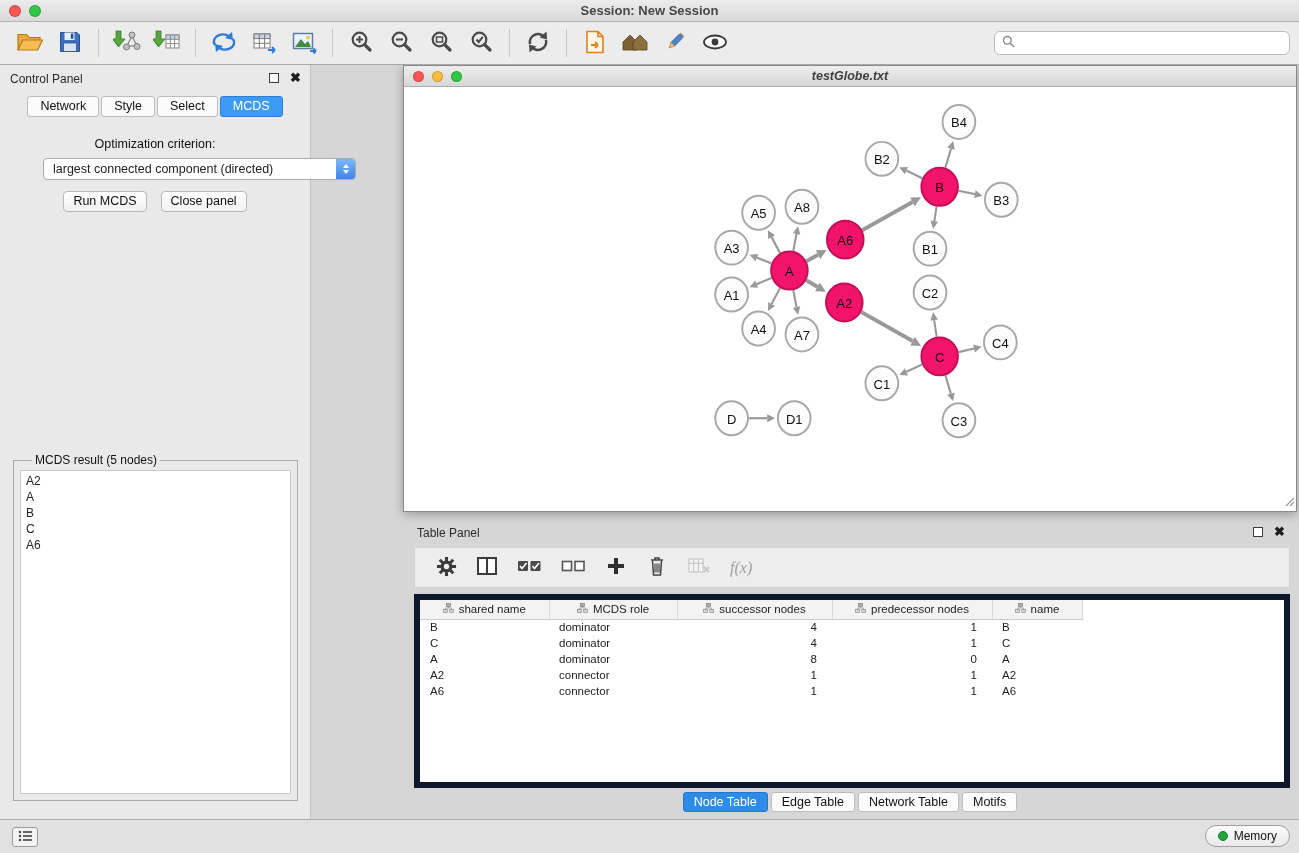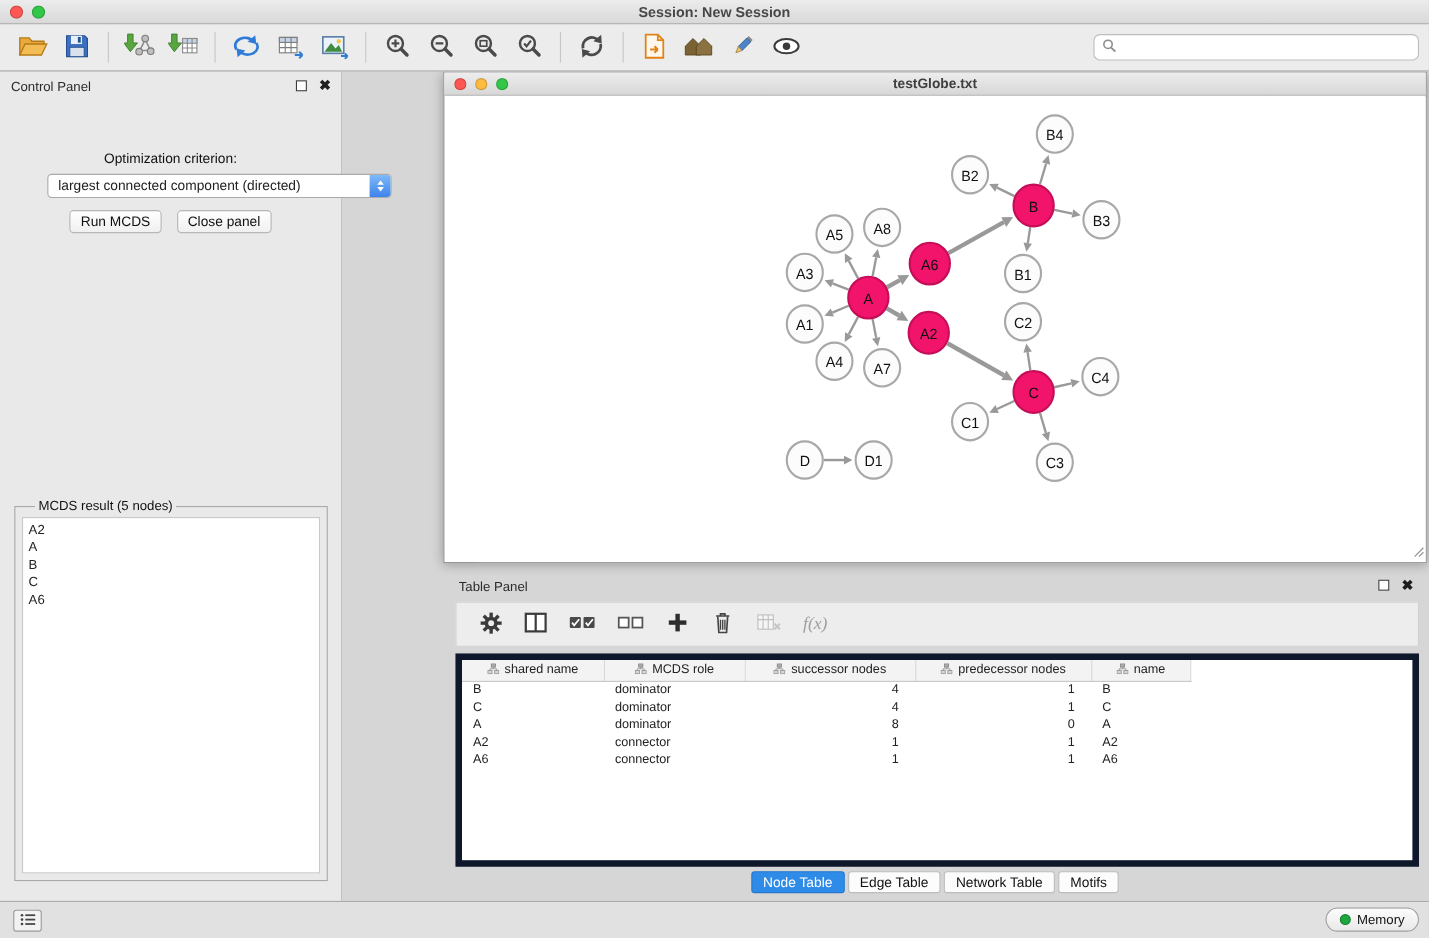--- a/index.html
+++ b/index.html
@@ -52,21 +52,21 @@
   .result-fieldset { position:absolute; left:13px; right:12px; top:388px; bottom:18px;
     border:1px solid #A9A9A9; display:flex; flex-direction:column; padding:3px 6px 6px; }
   .result-fieldset legend { font-size:12px; margin-left:12px; padding:0 3px; color:#111; }
   .result-list { flex:1; background:#fff; border:1px solid #C8C8C8; padding:2px 5px; font-size:12px;
     line-height:16px; overflow:hidden; }
 
   
   .network-window { position:absolute; left:403px; top:65px; width:894px; height:447px; background:#fff;
     border:1px solid #8A8A8A; box-shadow:0 2px 10px rgba(0,0,0,.3); }
   .net-titlebar { position:absolute; left:0; top:0; right:0; height:21px;
-    background:linear-gradient(#EDEDED,#D7D7D7); border-bottom:1px solid #ABABAB; }
+    background:linear-gradient(#EDEDED,#D7D7D7); border-bottom:1px solid #ABABAB;font-style:italic; }
   .net-title { text-align:center; font-size:12.5px; font-weight:bold; color:#3f3f3f; line-height:21px; }
   .net-traffic { position:absolute; left:9px; top:5px; display:flex; gap:8px; }
   .net-traffic .dot { width:11px; height:11px; }
   .net-canvas { position:absolute; left:0; top:22px; right:0; bottom:0; background:#fff; overflow:hidden;margin-left:31px; }
   .net-canvas svg { width:100%; height:100%; }
   .resize-grip { position:absolute; right:1px; bottom:1px; }
 
   
   .table-panel { position:absolute; left:403px; top:520px; width:894px; height:299px; }
   .tp-title { position:absolute; left:14px; top:6px; font-size:12px; color:#2b2b2b; }
@@ -254,20 +254,26 @@
     <input type="text" placeholder="" style="">
   </div>
 </div>
 
 <div class="control-panel">
   <div class="panel-title">Control Panel</div>
   <div class="panel-controls">
     <span class="float-icon"></span>
     <span class="close-x">✖</span>
   </div>
+  <div class="cp-tabs">
+      <div class="cp-tab">Network</div>
+      <div class="cp-tab">Style</div>
+      <div class="cp-tab">Select</div>
+      <div class="cp-tab active">MCDS</div>
+    </div>
   <div class="opt-label">Optimization criterion:</div>
   <div class="dropdown">
     <span class="dropdown-value">largest connected component (directed)</span>
     <span class="dropdown-stepper">
         <span class="arr-up"></span>
         <span class="arr-dn"></span>
       </span>
   </div>
   <div class="btn-row">
     <button class="mac-btn">Run MCDS</button>

